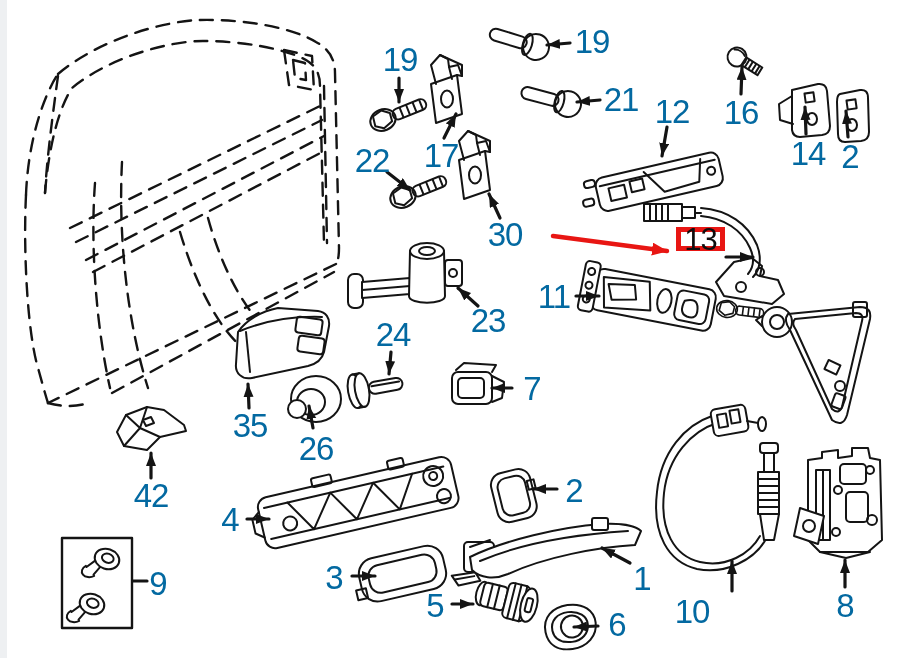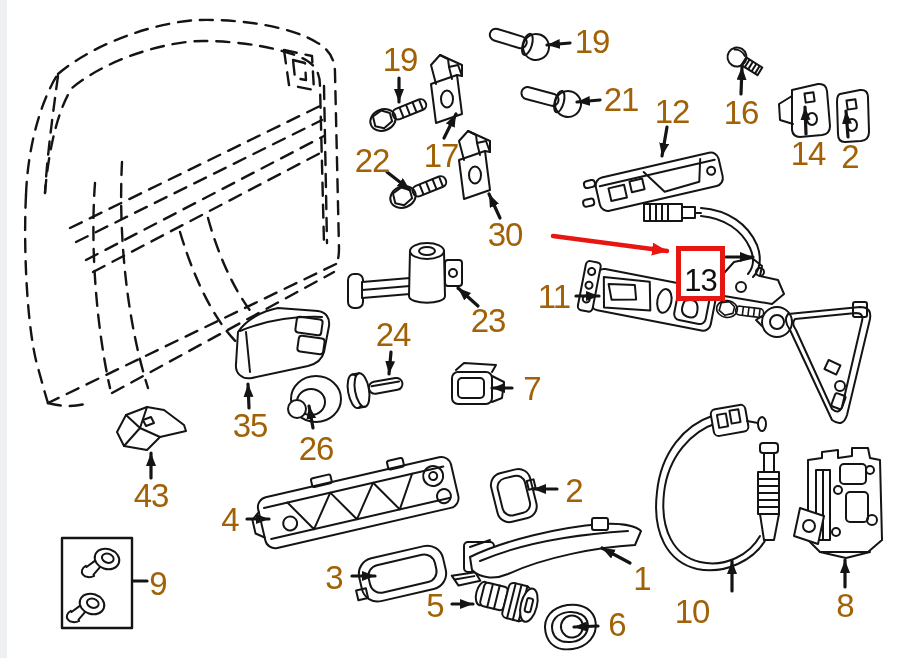--- a/index.html
+++ b/index.html
@@ -5,27 +5,27 @@
   :root{ --accent:#e81613; --ink:#141414; }
   html,body{margin:0;padding:0;background:#fff;}
   .stage{
     position:relative;width:904px;height:658px;background:#fff;overflow:hidden;
     font-family:"Liberation Sans", sans-serif;
   }
   svg.art{position:absolute;left:0;top:0;}
   svg.art *{vector-effect:none;}
   .callout{
     position:absolute;transform:translate(-50%,-50%);
-    font-size:33px;line-height:1;color:#a16207;letter-spacing:-1px;white-space:nowrap;
+    font-size:33px;line-height:1;color:#0369a1;letter-spacing:-1px;white-space:nowrap;
     user-select:none;
   }
   .callout-box{
-    position:absolute;left:676px;top:246px;width:49px;height:55px;
+    position:absolute;left:676px;top:227px;width:49px;height:24px;
     border:5px solid var(--accent);box-sizing:border-box;
-    display:flex;align-items:flex-end;justify-content:center;background:#fff;
+    display:flex;align-items:center;justify-content:center;background:#fff;
   }
   .callout-box .num{font-size:31px;line-height:1;color:#0e0e0e;letter-spacing:-1px;}
 </style>
 </head>
 <body>
 
 <div class="stage">
 
 <svg class="art" width="904" height="658" viewBox="0 0 904 658" fill="none" stroke="#141414" stroke-width="2" stroke-linecap="round" stroke-linejoin="round">
   <defs>
@@ -360,19 +360,19 @@
   <div class="callout" style="left:441px;top:155px">17</div>
   <div class="callout" style="left:592px;top:41px">19</div>
   <div class="callout" style="left:400px;top:59px">19</div>
   <div class="callout" style="left:505px;top:234px">30</div>
   <div class="callout" style="left:621px;top:99px">21</div>
   <div class="callout" style="left:372px;top:160px">22</div>
   <div class="callout" style="left:488px;top:320px">23</div>
   <div class="callout" style="left:393px;top:334px">24</div>
   <div class="callout" style="left:250px;top:425px">35</div>
   <div class="callout" style="left:316px;top:448px">26</div>
-  <div class="callout" style="left:151px;top:495px">43</div>
+  <div class="callout" style="left:151px;top:495px">42</div>
 
   <div class="callout-box">
     <span class="num">13</span>
   </div>
 
 </div>
 
 </body></html>

